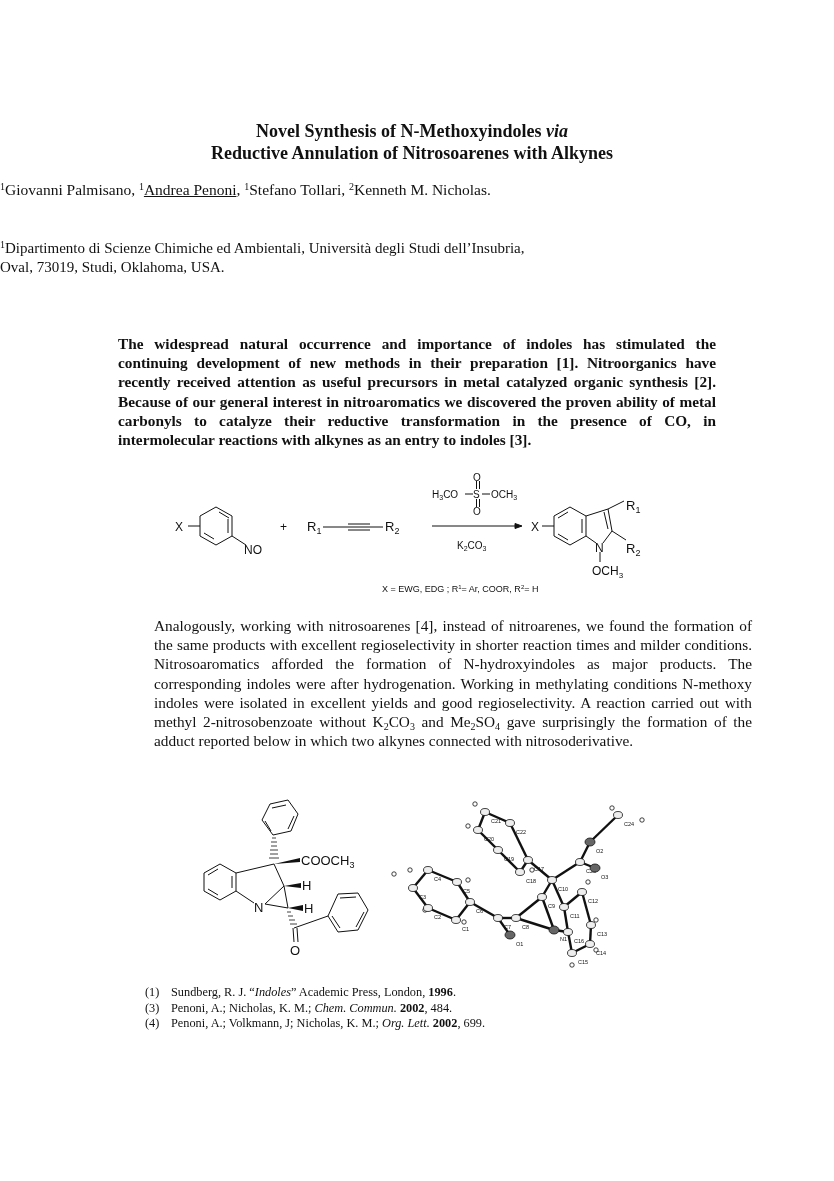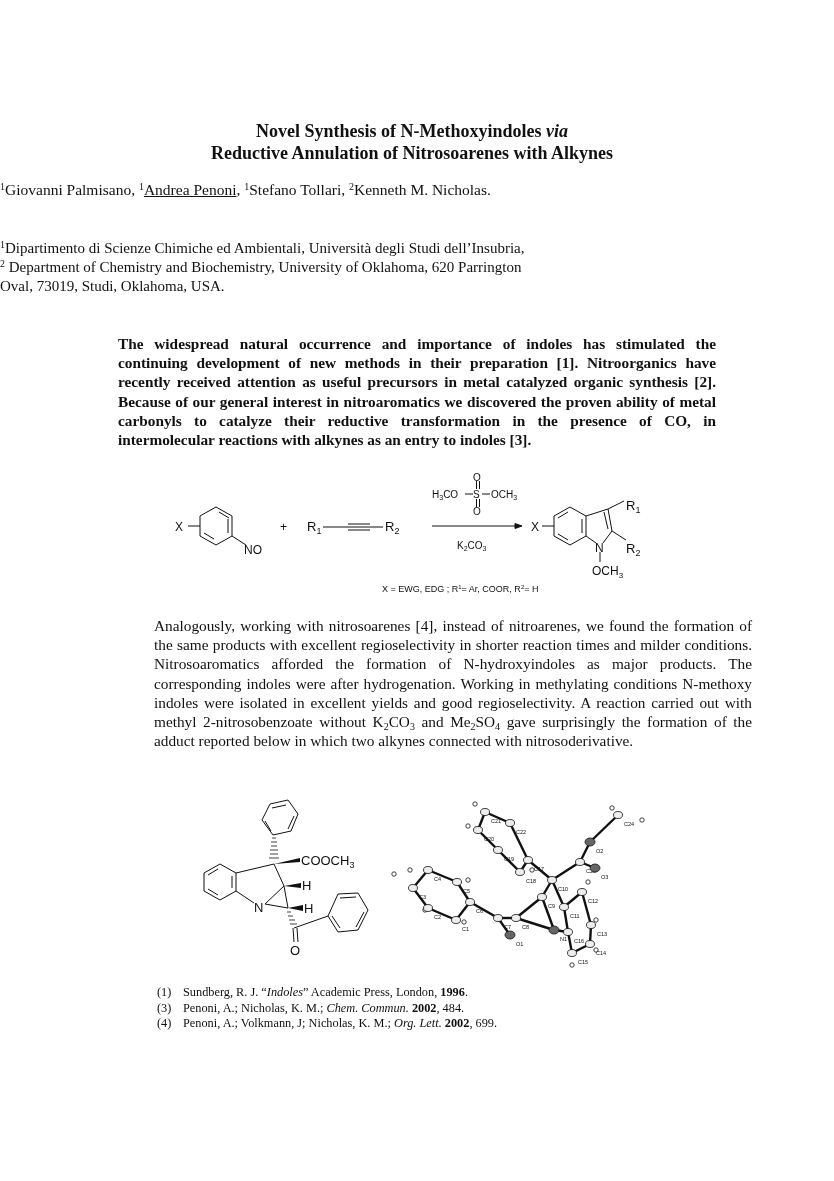--- a/index.html
+++ b/index.html
@@ -6,42 +6,41 @@
   body { width: 834px; height: 1181px; position: relative; overflow: hidden;
          font-family: "Liberation Serif", "DejaVu Serif", serif; color: #111; }
   .abs { position: absolute; }
   .title { left: 0; width: 824px; text-align: center; font-weight: bold; font-size: 18px; line-height: 22px; }
   .center { left: 0; width: 834px; text-align: left; font-size: 15px; line-height: 19px; }
   .para { left: 118px; width: 598px; font-size: 15.3px; line-height: 19.2px; text-align: justify; text-align-last: left; }
   .para p { margin: 0; }
   sup { font-size: 10px; vertical-align: 5px; line-height: 0; }
   sub { font-size: 10px; vertical-align: -3px; line-height: 0; }
   .refs { left: 145px; font-size: 12.3px; line-height: 15.5px; }
-  .refs div { white-space: nowrap; margin-left: 12px; }
+  .refs div { white-space: nowrap; }
   .refs .num { display: inline-block; width: 26px; }
   svg text { font-family: "Liberation Sans", "DejaVu Sans", sans-serif; fill: #111; }
 </style>
 </head>
 <body>
 
 <div class="abs title" style="top:120px;">
   <div><span>Novel Synthesis of N-Methoxyindoles </span><i>via</i></div>
   <div>Reductive Annulation of Nitrosoarenes with Alkynes</div>
 </div>
 
 <div class="abs center" style="top:180px;font-size:15.5px;">
   <span><sup>1</sup><span>Giovanni Palmisano</span><span>, </span></span>
   <span><sup>1</sup><u>Andrea Penoni</u><span>, </span></span>
   <span><sup>1</sup><span>Stefano Tollari</span><span>, </span></span>
   <span><sup>2</sup><span>Kenneth M. Nicholas</span><span>.</span></span>
 </div>
 
 <div class="abs center" style="top:219px;margin-top:20px;">
   <div><sup>1</sup><span>Dipartimento di Scienze Chimiche ed Ambientali, Università degli Studi dell’Insubria,</span></div>
-  <div><sup>2</sup><span> Department of Chemistry and Biochemistry, University of Oklahoma, 620 Parrington</span></div>
   <div>Oval, 73019, Studi, Oklahoma, USA.</div>
 </div>
 
 <div class="abs para" style="top:334px;font-weight:bold;">
   <p>The widespread natural occurrence and importance of indoles has stimulated the continuing development of new methods in their preparation [1]. Nitroorganics have recently received attention as useful precursors in metal catalyzed organic synthesis [2]. Because of our general interest in nitroaromatics we discovered the proven ability of metal carbonyls to catalyze their reductive transformation in the presence of CO, in intermolecular reactions with alkynes as an entry to indoles [3].</p>
 </div>
 
 <svg class="abs" style="left:160px;top:465px;" width="530" height="135" viewBox="0 0 530 135">
   <g stroke="#111" stroke-width="1" fill="none">
 

